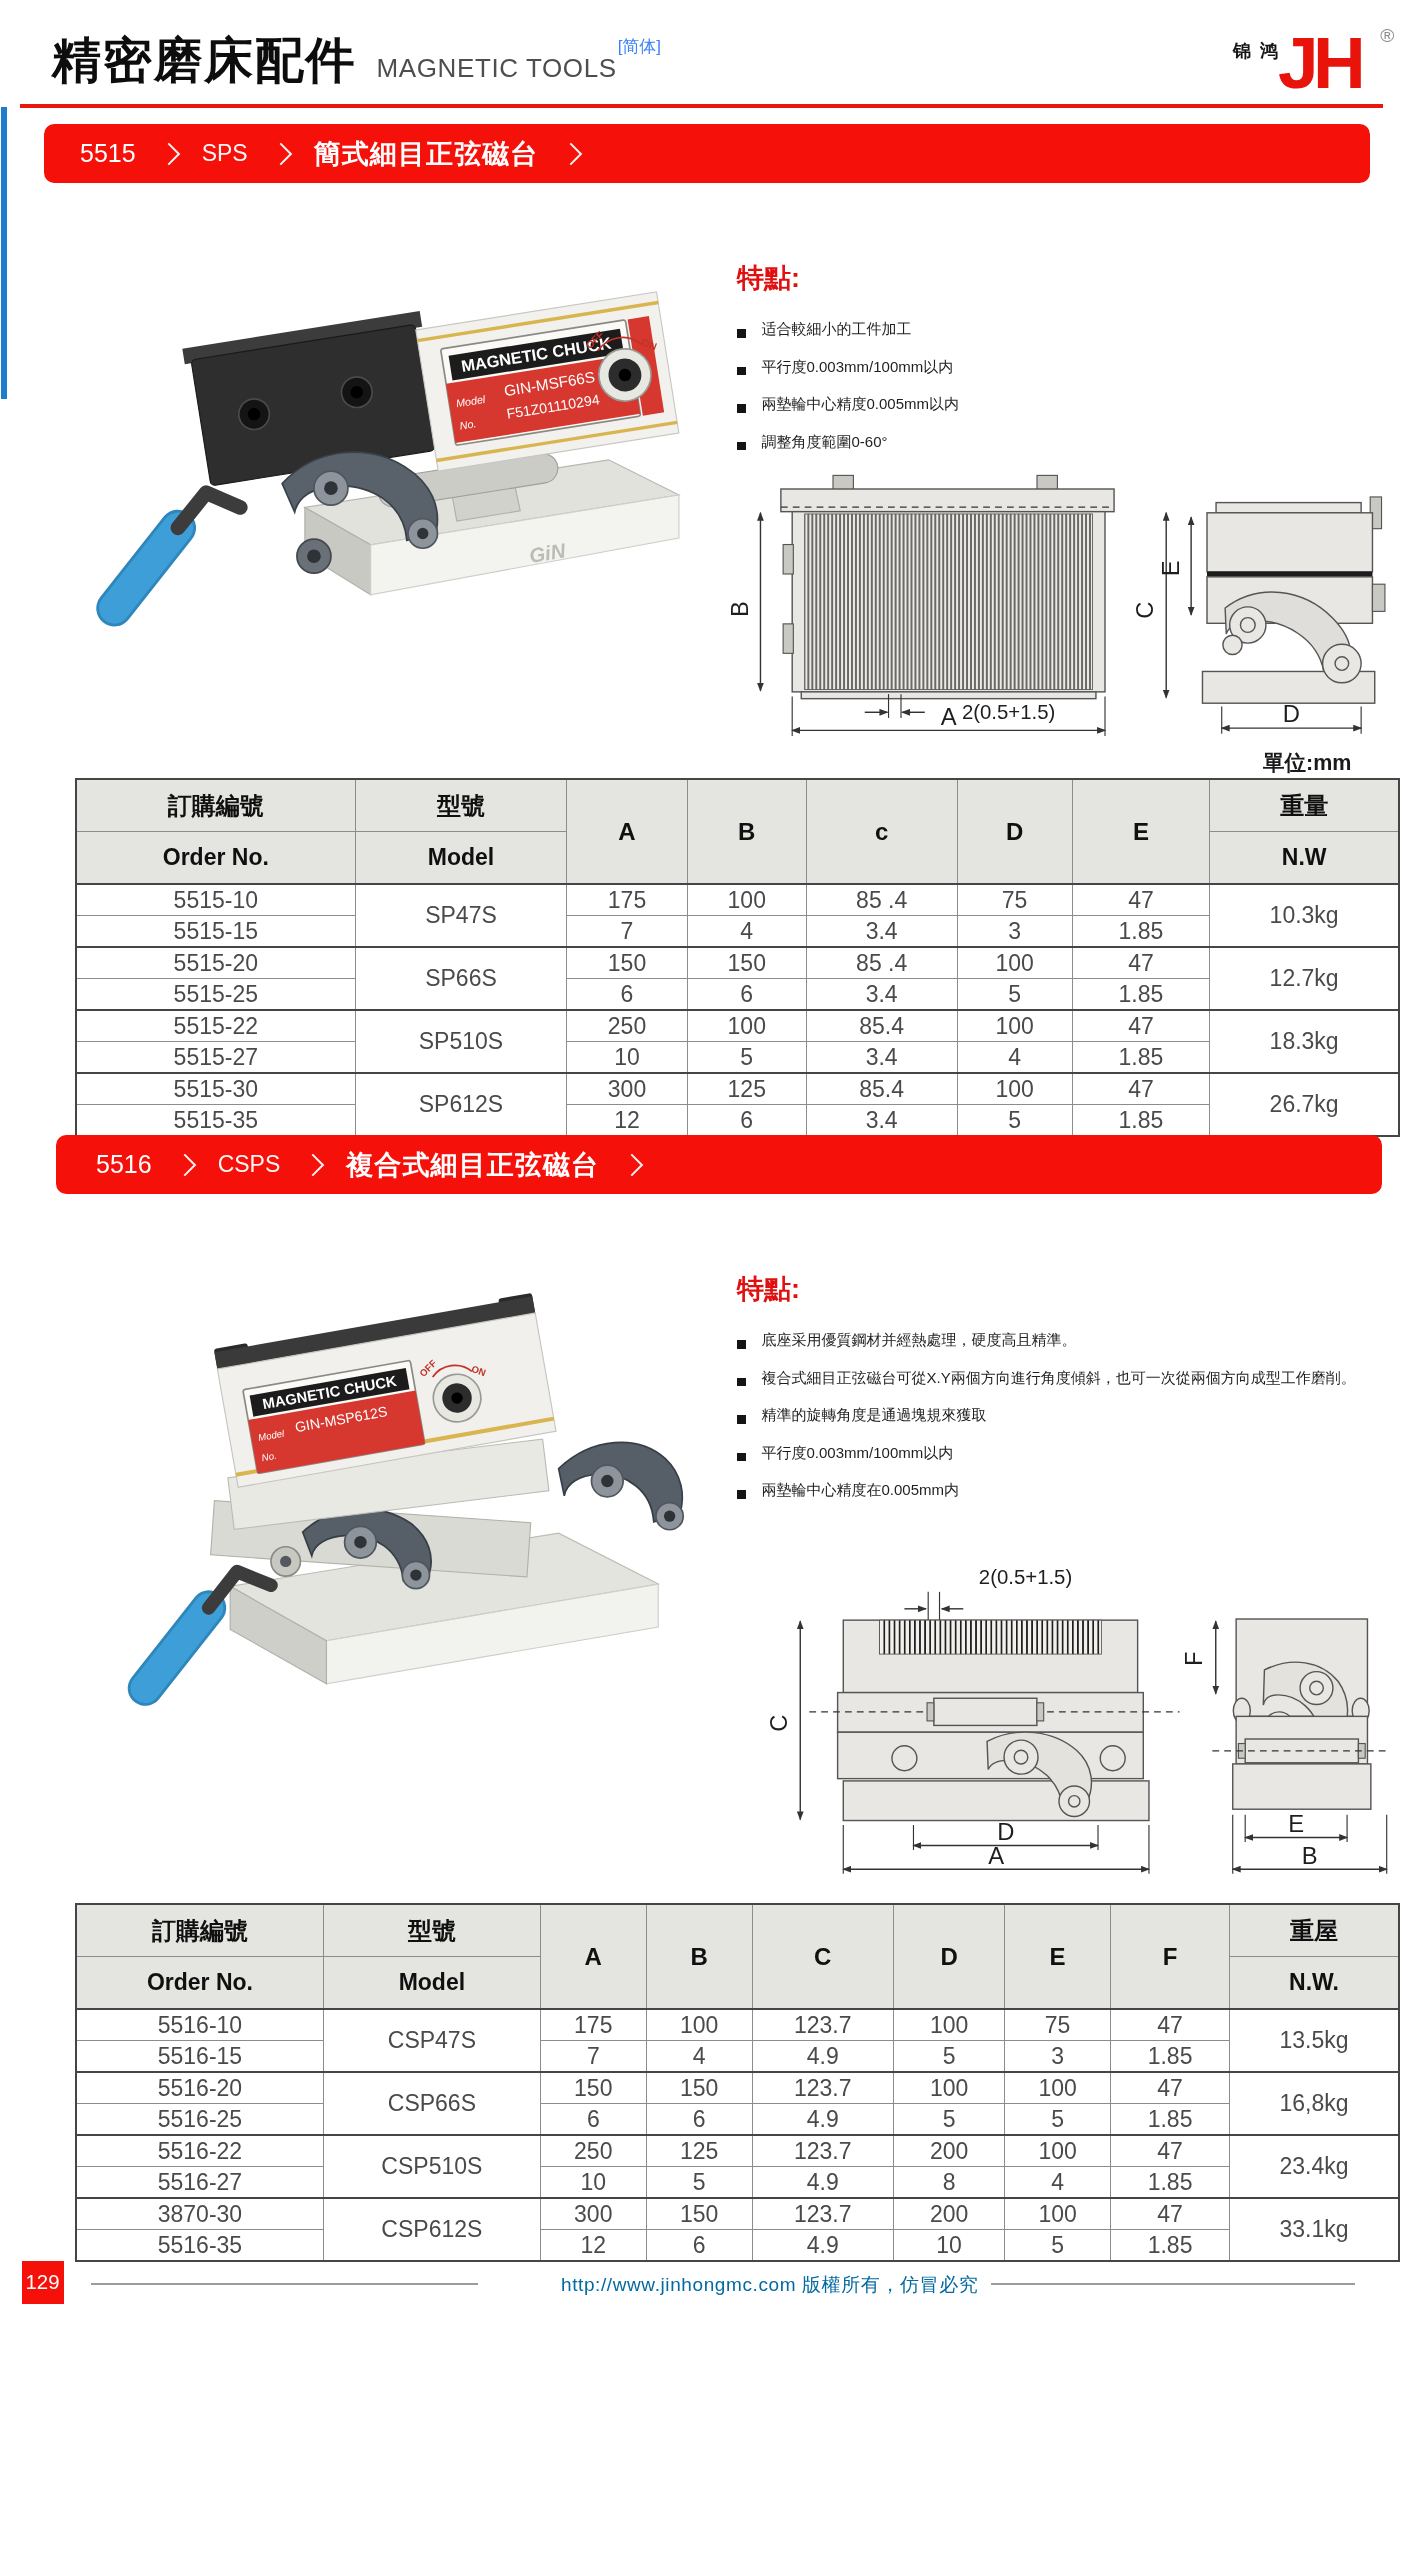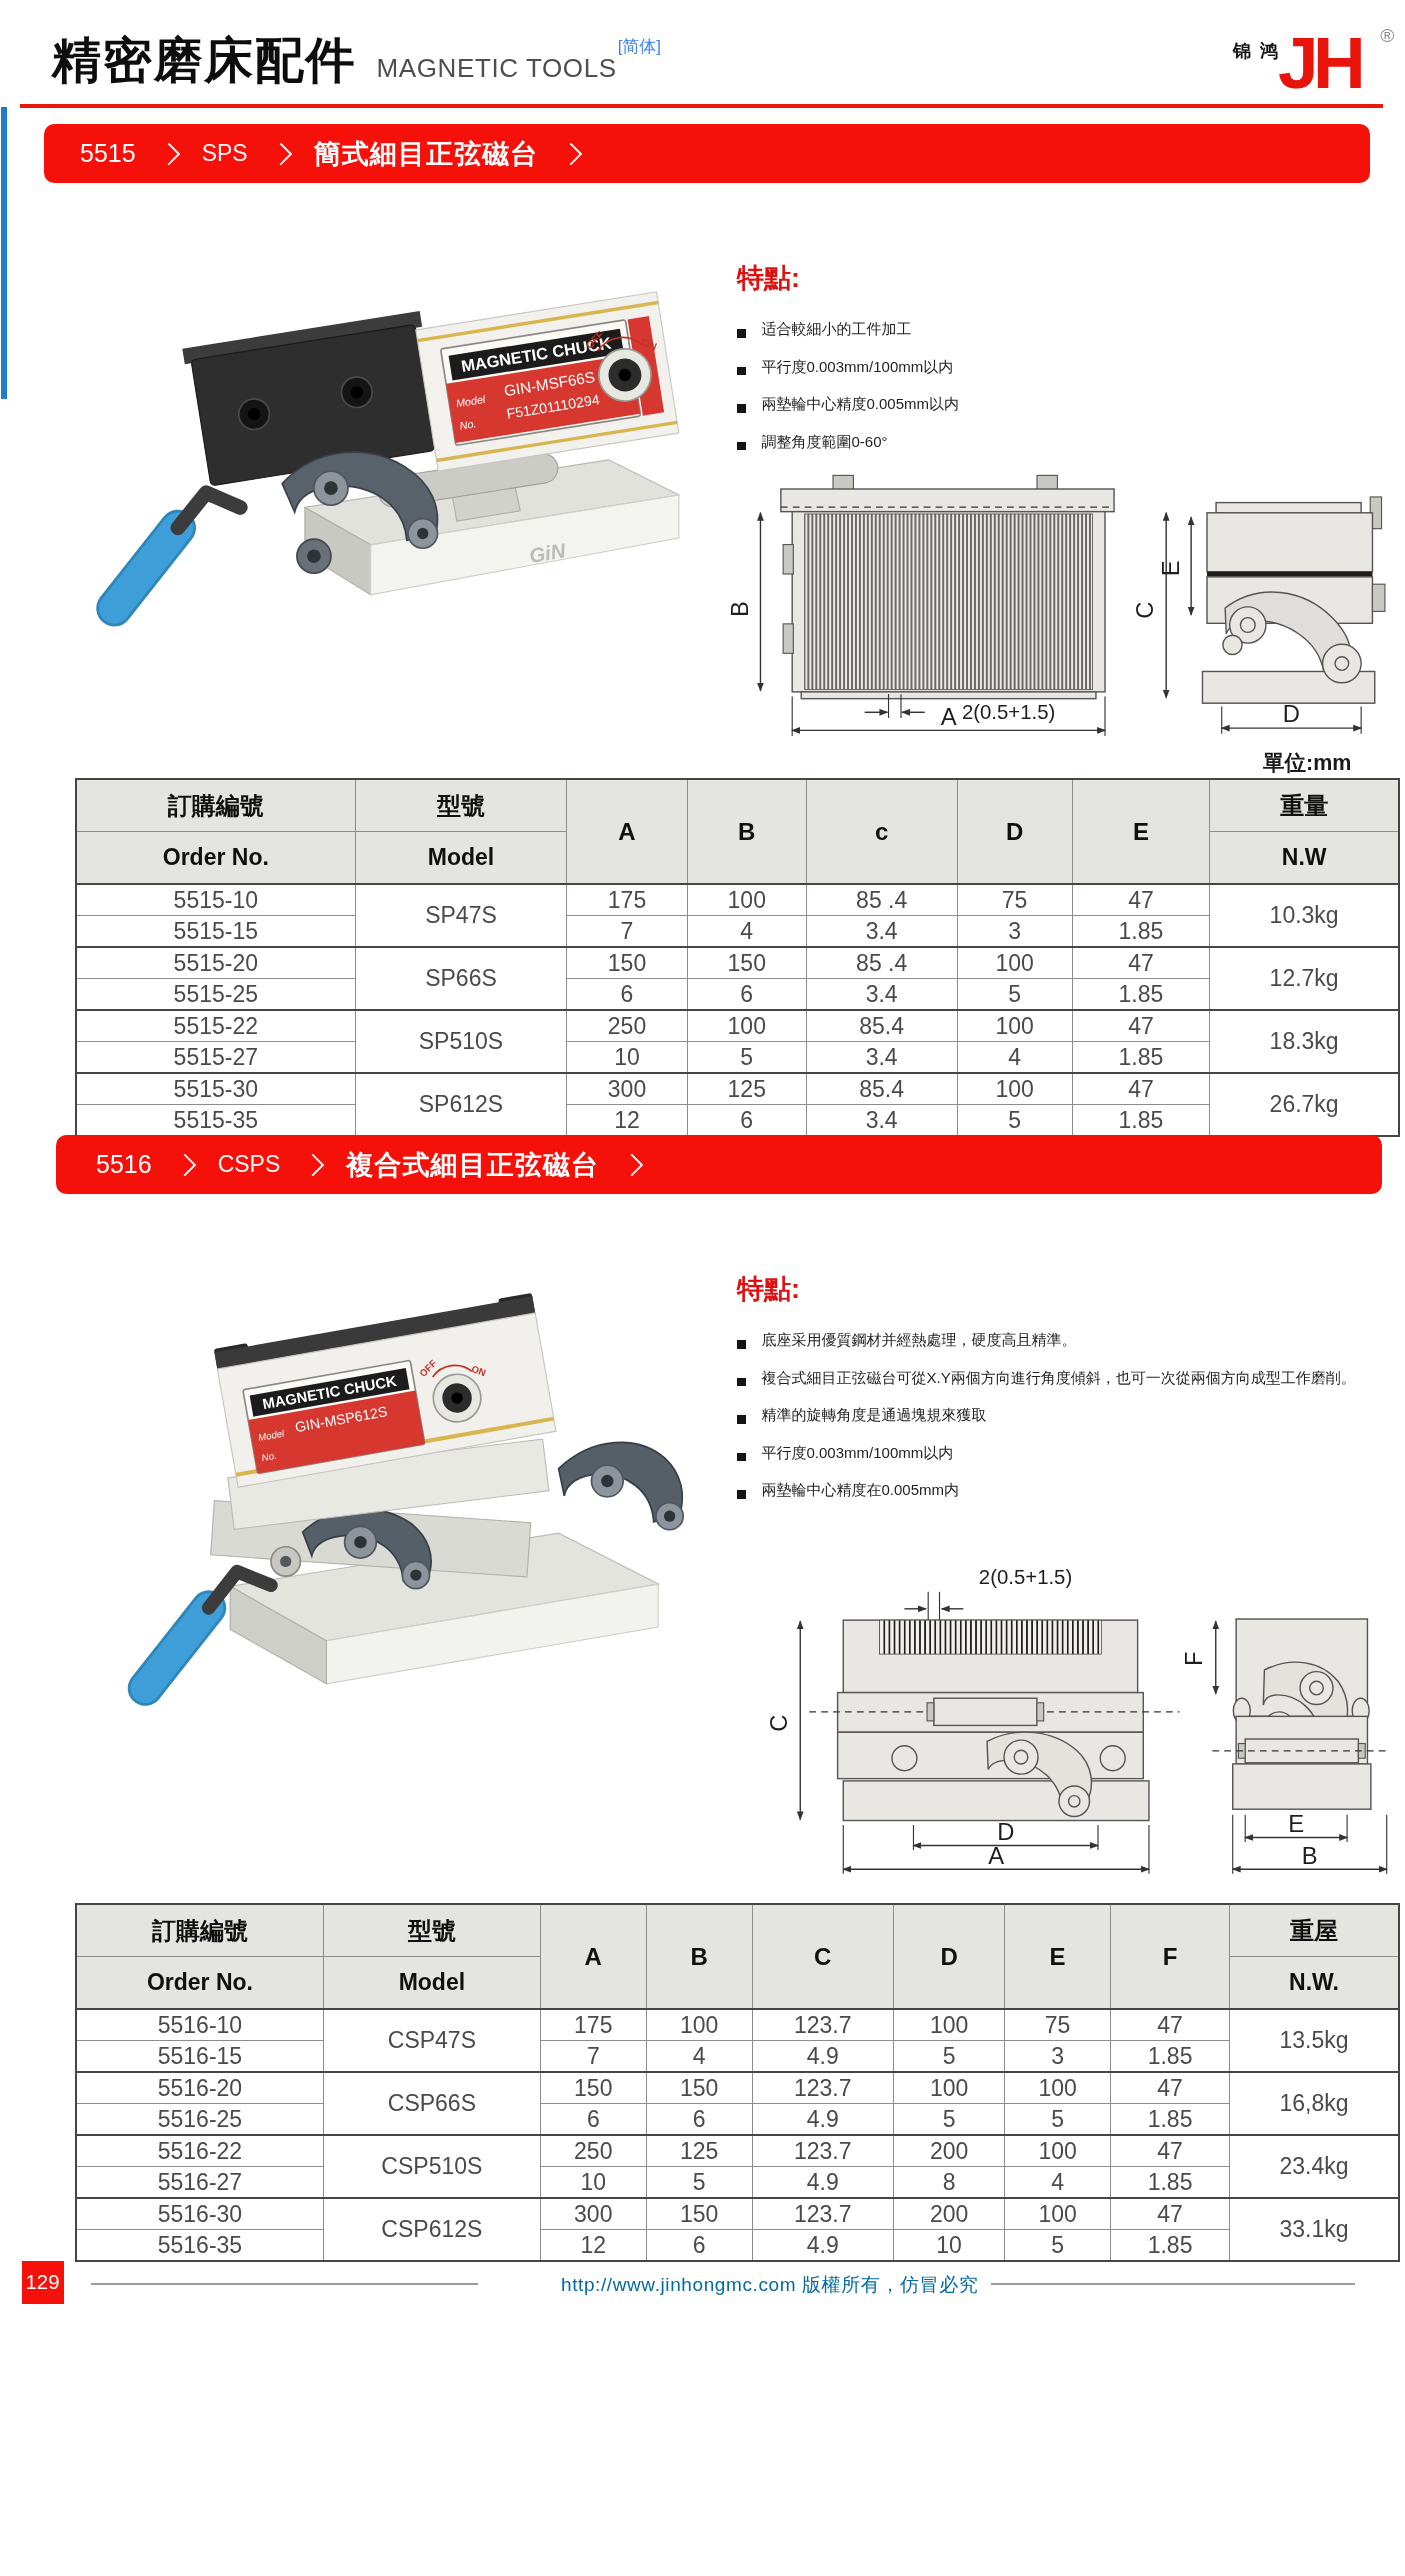--- a/index.html
+++ b/index.html
@@ -572,21 +572,21 @@
         <tr>
           <td>5516-27</td>
           <td>10</td>
           <td>5</td>
           <td>4.9</td>
           <td>8</td>
           <td>4</td>
           <td>1.85</td>
         </tr>
         <tr class="gtop">
-          <td>5516-30</td>
+          <td>3870-30</td>
           <td rowspan="2">CSP612S</td>
           <td>300</td>
           <td>150</td>
           <td>123.7</td>
           <td>200</td>
           <td>100</td>
           <td>47</td>
           <td rowspan="2">33.1kg</td>
         </tr>
         <tr>

